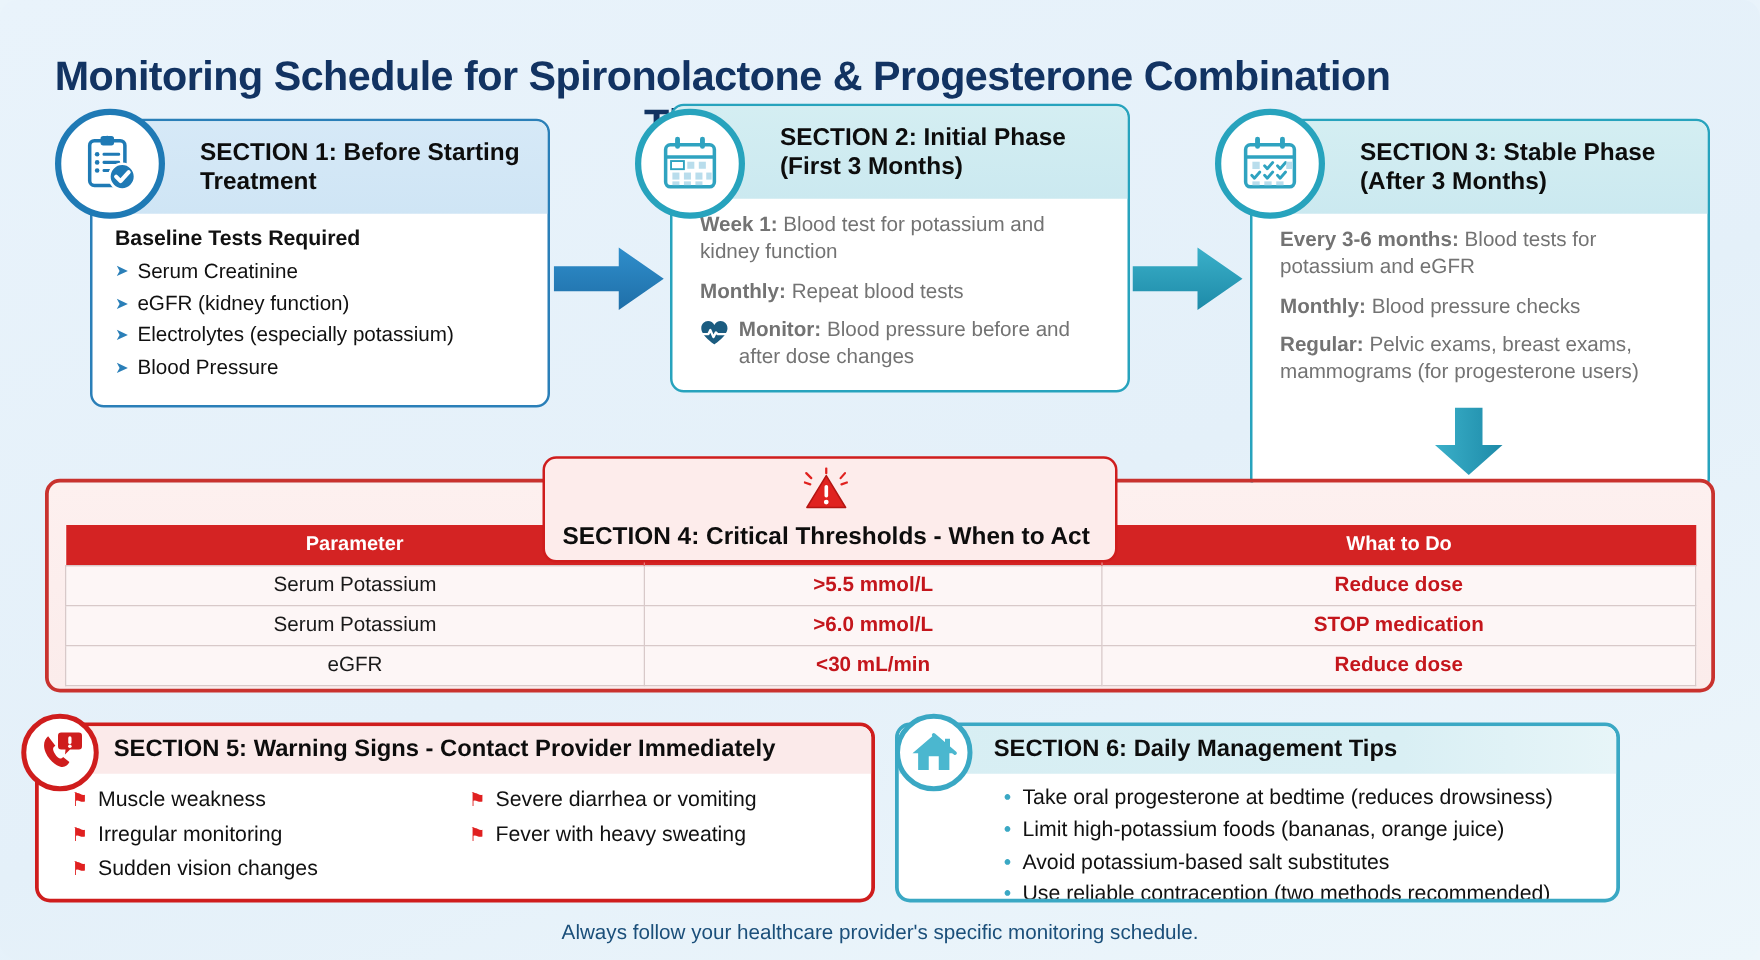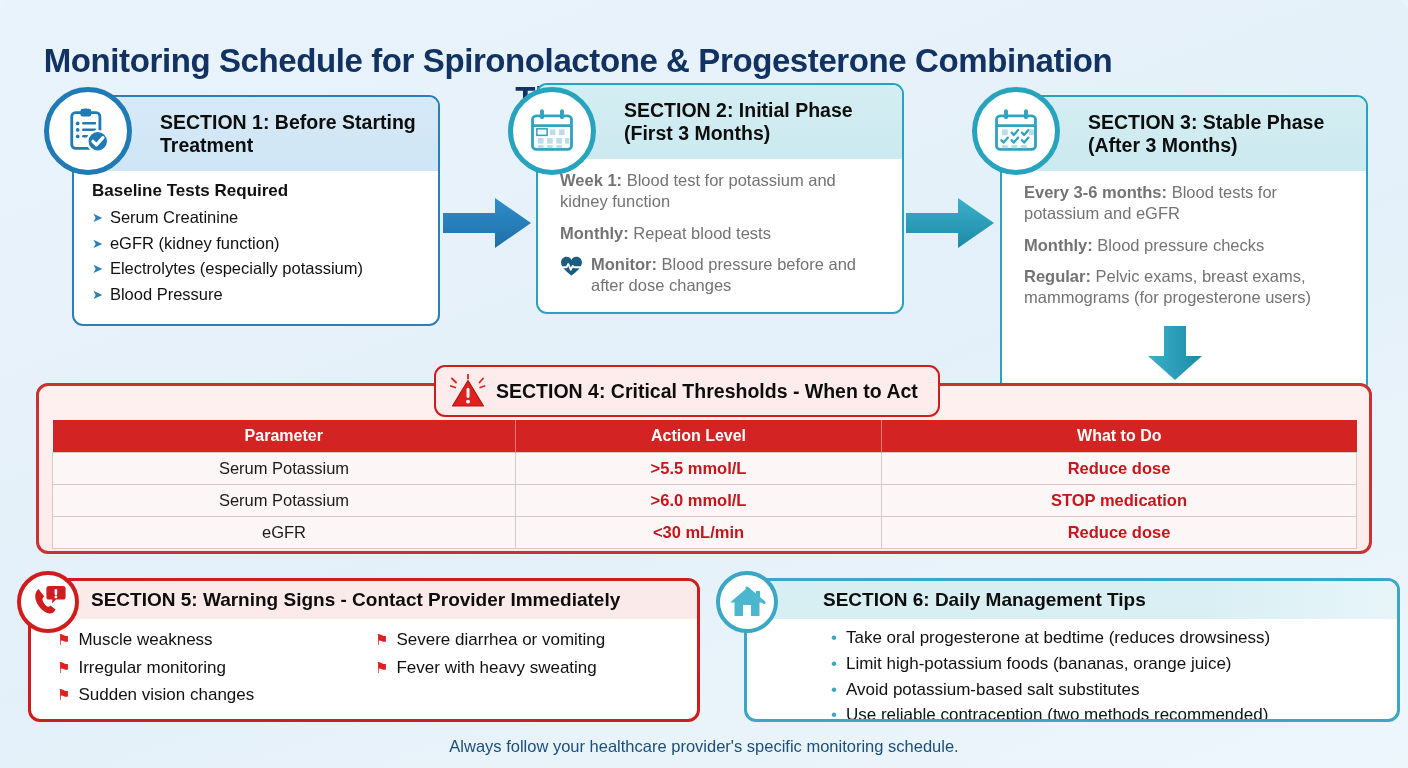--- a/index.html
+++ b/index.html
@@ -92,20 +92,21 @@
     background: linear-gradient(180deg,#fdf0ef 0%,#fbeceb 100%);
   }
   .badge-red {
     position: absolute;
     background: #fdeceb;
     border: 2.5px solid #cf1d1d;
     border-radius: 11px;
     display: flex; align-items: center; gap: 10px;
     padding: 7px 20px 7px 14px;
     z-index: 6;
+    flex-direction: column;
   }
   .badge-red-title {
     font-size: 19.5px; font-weight: bold; color: #0d0d0d; white-space: nowrap;
   }
   table.crit {
     position: absolute;
     border-collapse: collapse;
     table-layout: fixed;
     background: #fdf5f5;
   }
@@ -396,21 +397,21 @@
   </div>
   <div class="circ red" style="left:17px; top:571px; width:62px; height:62px;">
     <svg width="40" height="40" viewBox="0 0 40 40">
       <path d="M10.5 7 C7.5 9.5 6 14 8.5 20 C11 26 16.5 30.5 21 31.5 C24 32 26.5 30 27.5 27.5 L22.5 23.5 C21.2 25 19.8 25.2 18.4 24 C16.6 22.4 15.2 20.2 14.6 18.2 C14.2 16.6 14.8 15.4 16.3 14.6 Z" fill="#cf1d1d"></path>
       <path d="M21 4 H35 A2.6 2.6 0 0 1 37.6 6.6 V15 A2.6 2.6 0 0 1 35 17.6 H28 L24 21.5 L24.4 17.6 H21 A2.6 2.6 0 0 1 18.4 15 V6.6 A2.6 2.6 0 0 1 21 4 Z" fill="#cf1d1d"></path>
       <rect x="26.6" y="7" width="2.6" height="6.2" rx="1.3" fill="#ffffff"></rect>
       <circle cx="27.9" cy="15" r="1.4" fill="#ffffff"></circle>
     </svg>
   </div>
 
-  <div class="panel-tips" style="left:744px; top:578px; width:656px; height:144px;">
+  <div class="panel-tips" style="left:716px; top:578px; width:580px; height:144px;">
     <div class="panel-tips-head">SECTION 6: Daily Management Tips</div>
     <div class="tips-list">
       <div class="tip-item">
         <span class="dot">•</span>
         <span>Take oral progesterone at bedtime (reduces drowsiness)</span>
       </div>
       <div class="tip-item">
         <span class="dot">•</span>
         <span>Limit high-potassium foods (bananas, orange juice)</span>
       </div>

